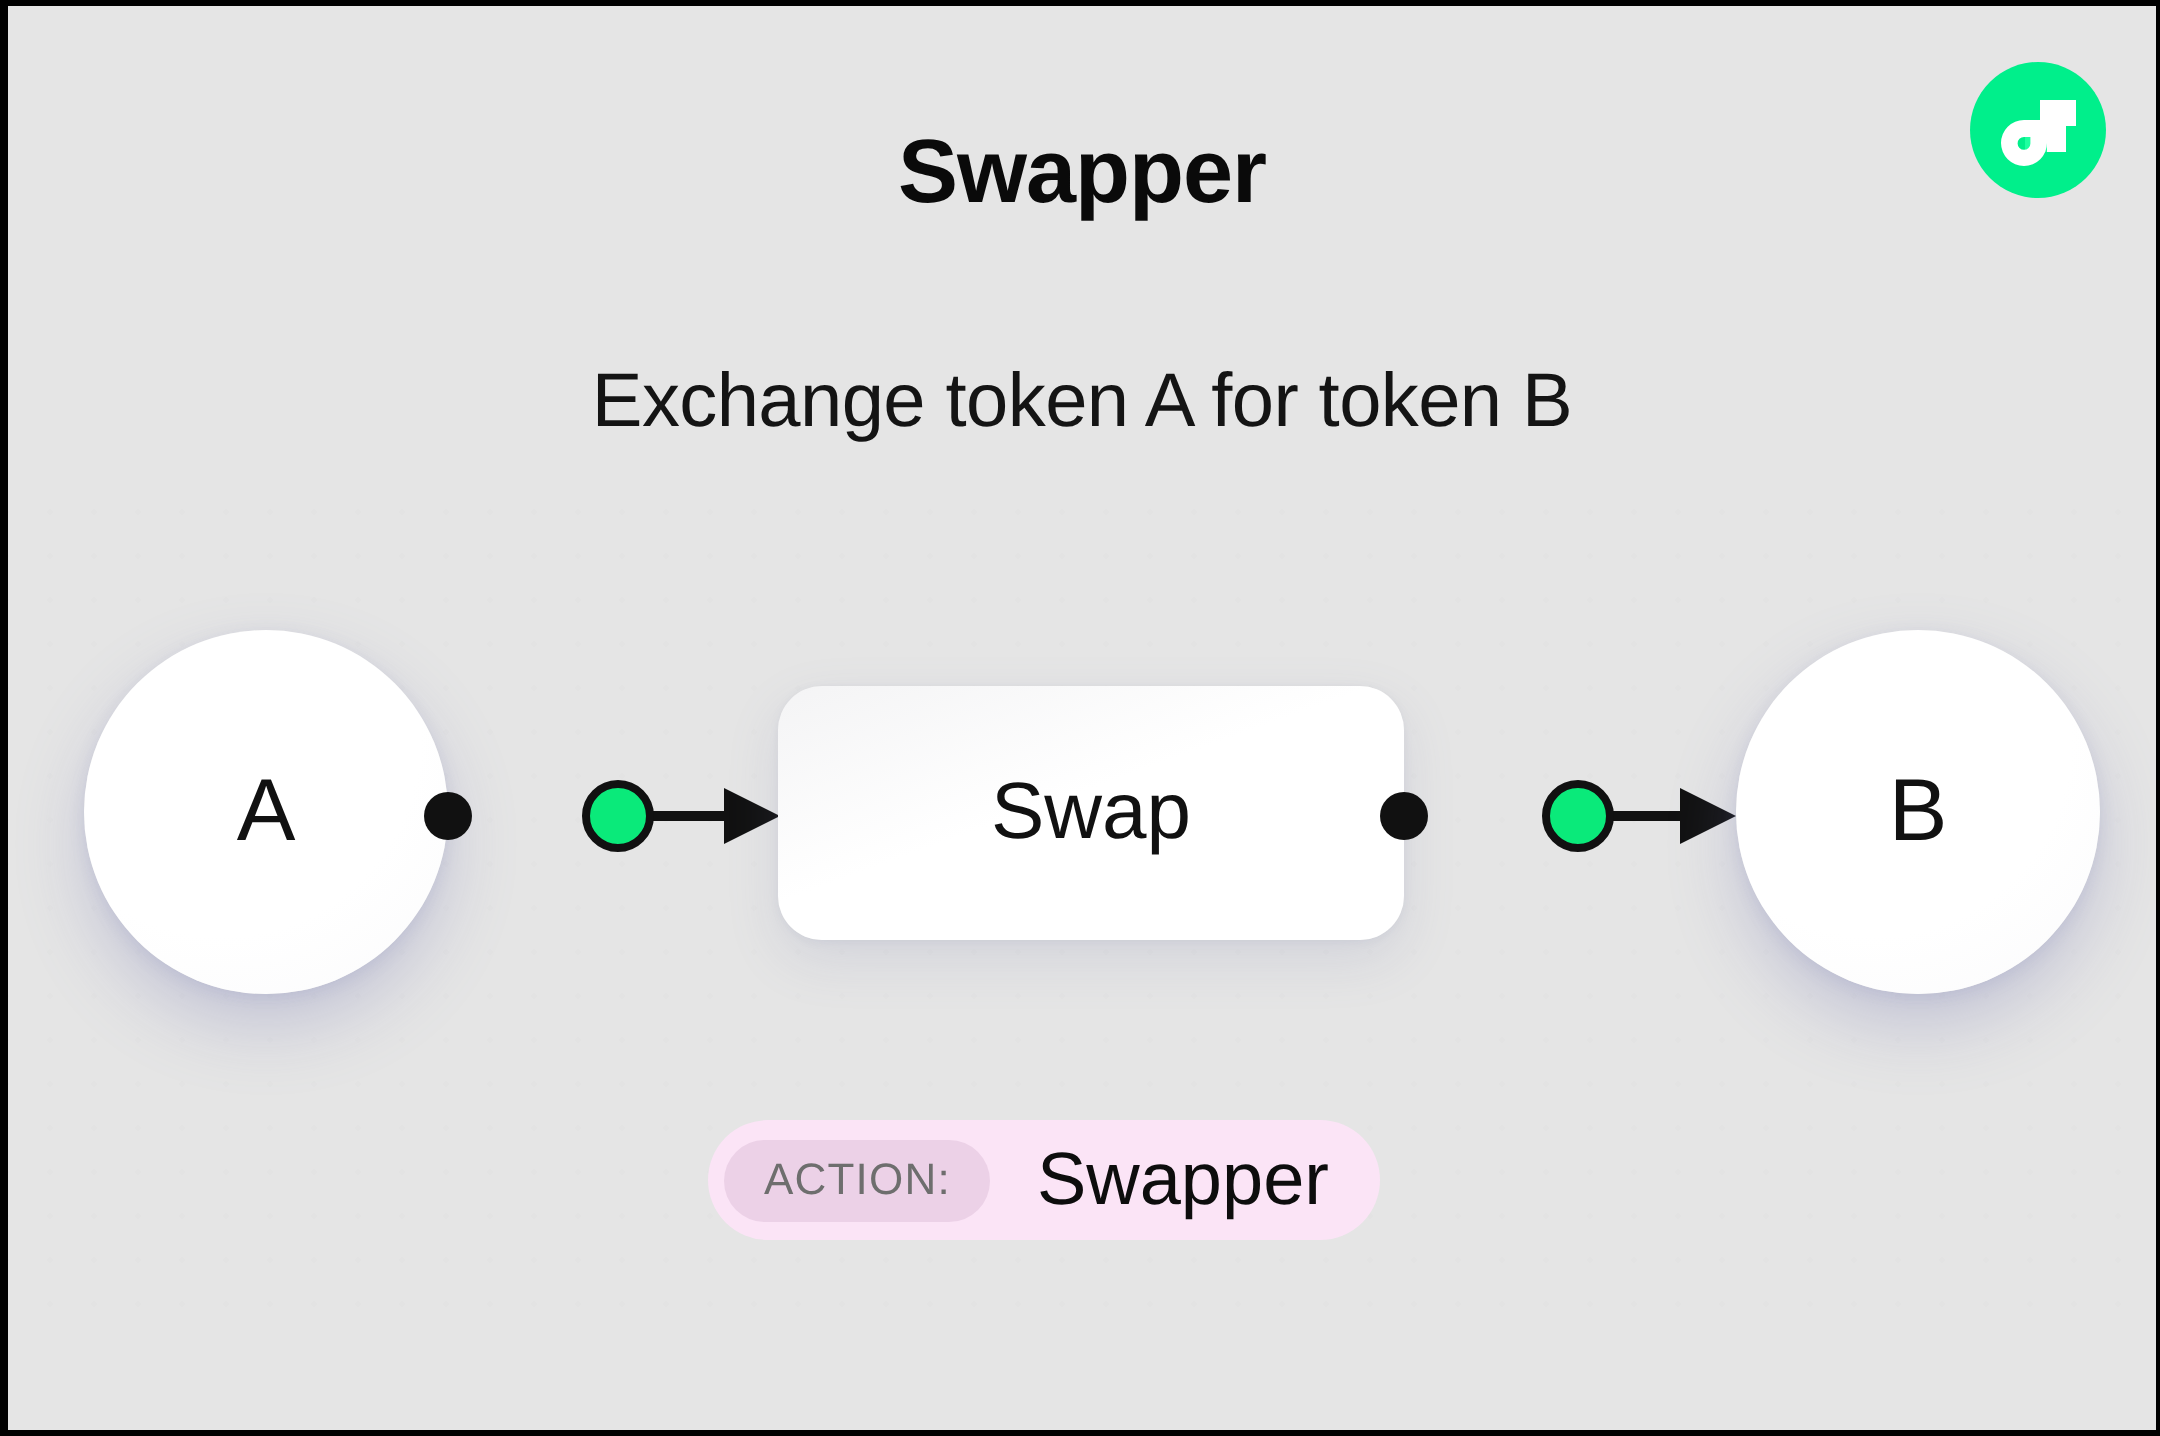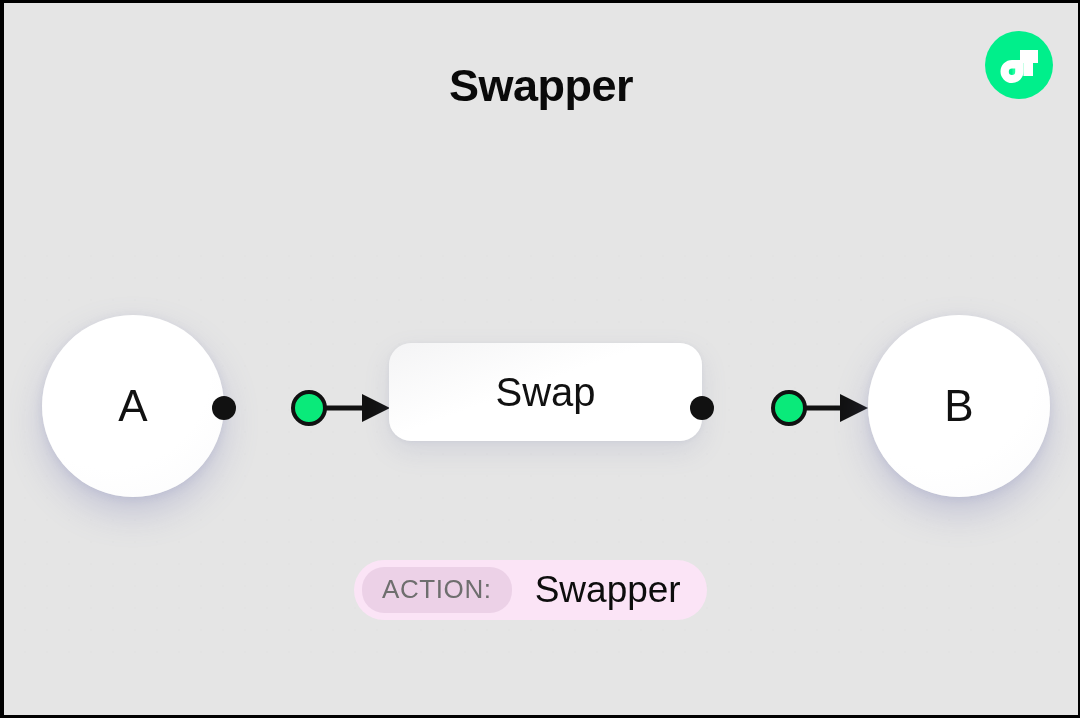--- a/index.html
+++ b/index.html
@@ -90,21 +90,21 @@
     letter-spacing: 0;
   }
   #node-a { left: 38px;  top: 312px; }
   #node-b { left: 864px; top: 312px; }
 
   #swap-box {
     position: absolute;
     left: 385px;
     top: 340px;
     width: 313px;
-    height: 98px;
+    height: 127px;
     border-radius: 22px;
     background: linear-gradient(160deg, #f4f4f5 0%, #ffffff 45%, #ffffff 100%);
     box-shadow: 0 10px 26px rgba(120,124,170,0.16),
                 0 1px 4px rgba(120,124,170,0.10);
     display: flex;
     align-items: center;
     justify-content: center;
   }
   #swap-box span {
     font-size: 40px;
@@ -125,40 +125,41 @@
     border-radius: 30px;
     background: #fbe4f6;
     display: flex;
     align-items: center;
     padding: 0 26px 0 8px;
   }
   #action-chip {
     background: #ecd1e7;
     border-radius: 22px;
     padding: 7px 20px 8px 20px;
-    font-size: 26px;
+    font-size: 22px;
     font-weight: 500;
     letter-spacing: 0.6px;
     color: #6e6e6e;
   }
   #action-value {
     margin-left: 23px;
     font-size: 37px;
     font-weight: 400;
     color: #0d0d0d;
   }
 </style>
 </head>
 <body>
 
 <div id="card">
 
   <div id="dot-grid"></div>
 
   <div id="title">Swapper</div>
+  <div id="subtitle">Exchange token A for token B</div>
 
   <div id="logo-badge">
     <svg width="68" height="68" viewBox="0 0 68 68" aria-hidden="true">
       <rect x="35" y="19" width="18" height="13" fill="#ffffff"></rect>
       <rect x="35" y="32" width="13" height="13" fill="#ffffff"></rect>
       <rect x="27.5" y="32" width="11" height="13" fill="#1fffa0"></rect>
       <path d="M38.5 32 L38.5 40.5 A11.5 11.5 0 1 1 27 29 L35 29 L35 37.5 L27 37.5 A3.2 3.2 0 1 0 30.2 40.7 L30.2 32 Z" fill="#ffffff"></path>
     </svg>
   </div>
 

